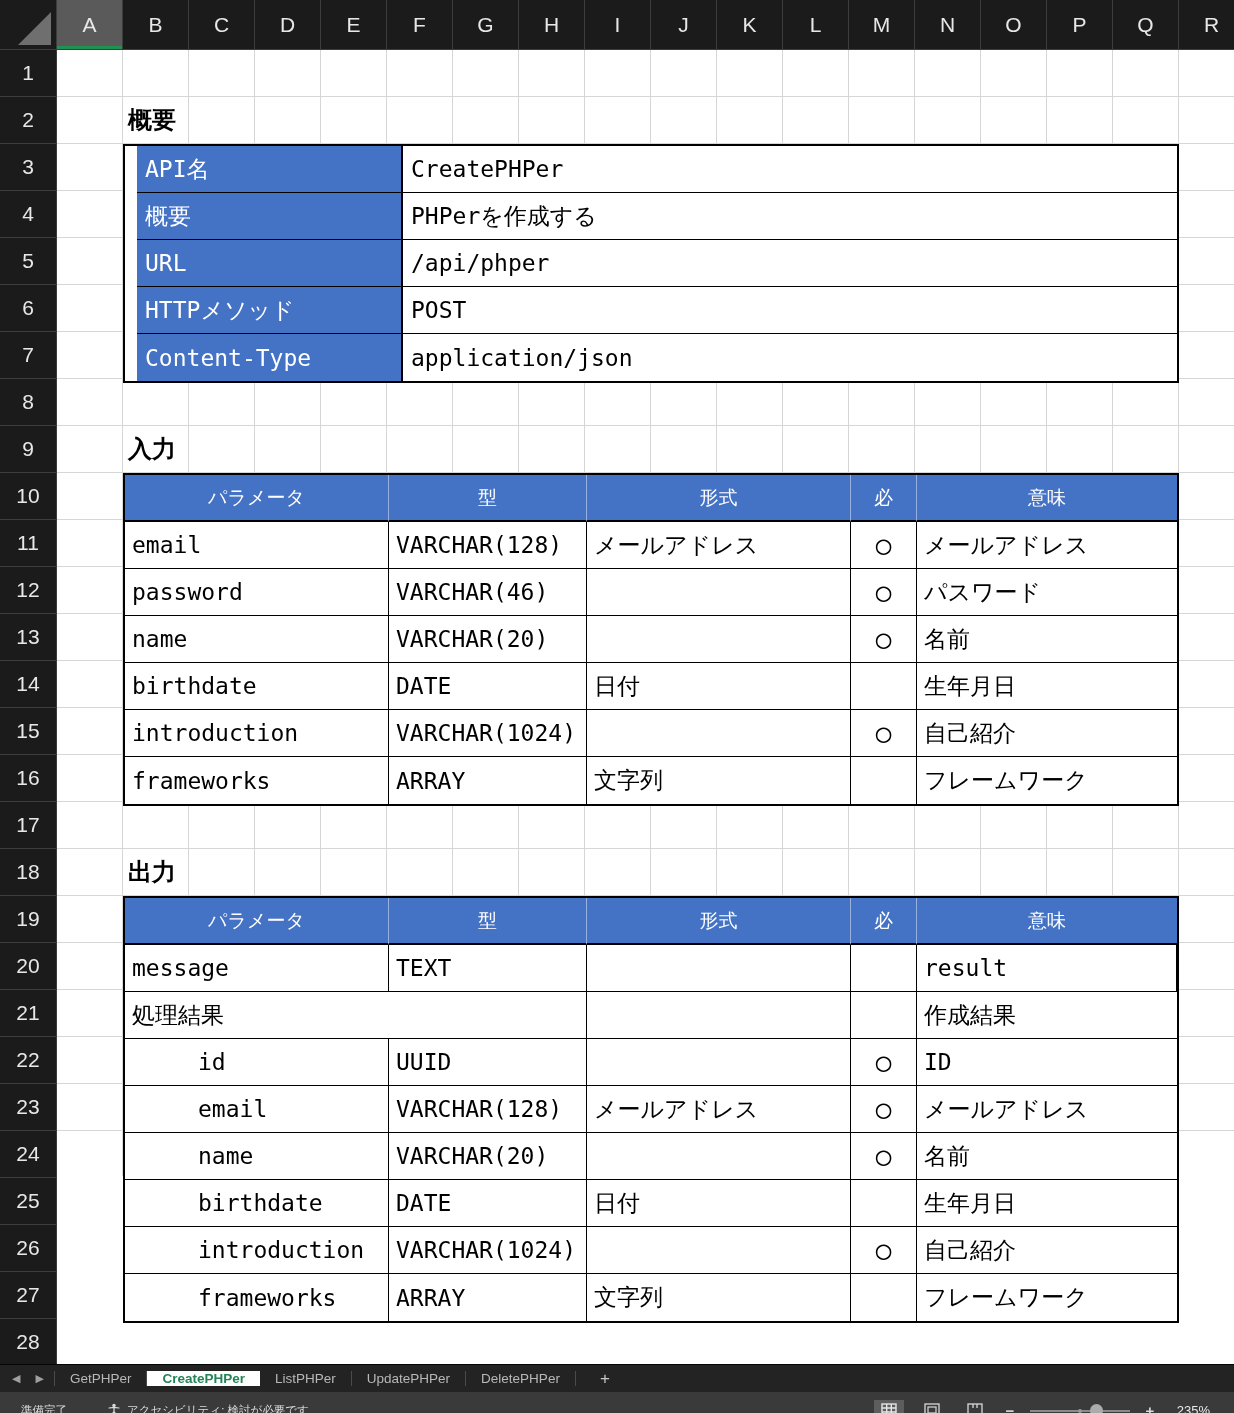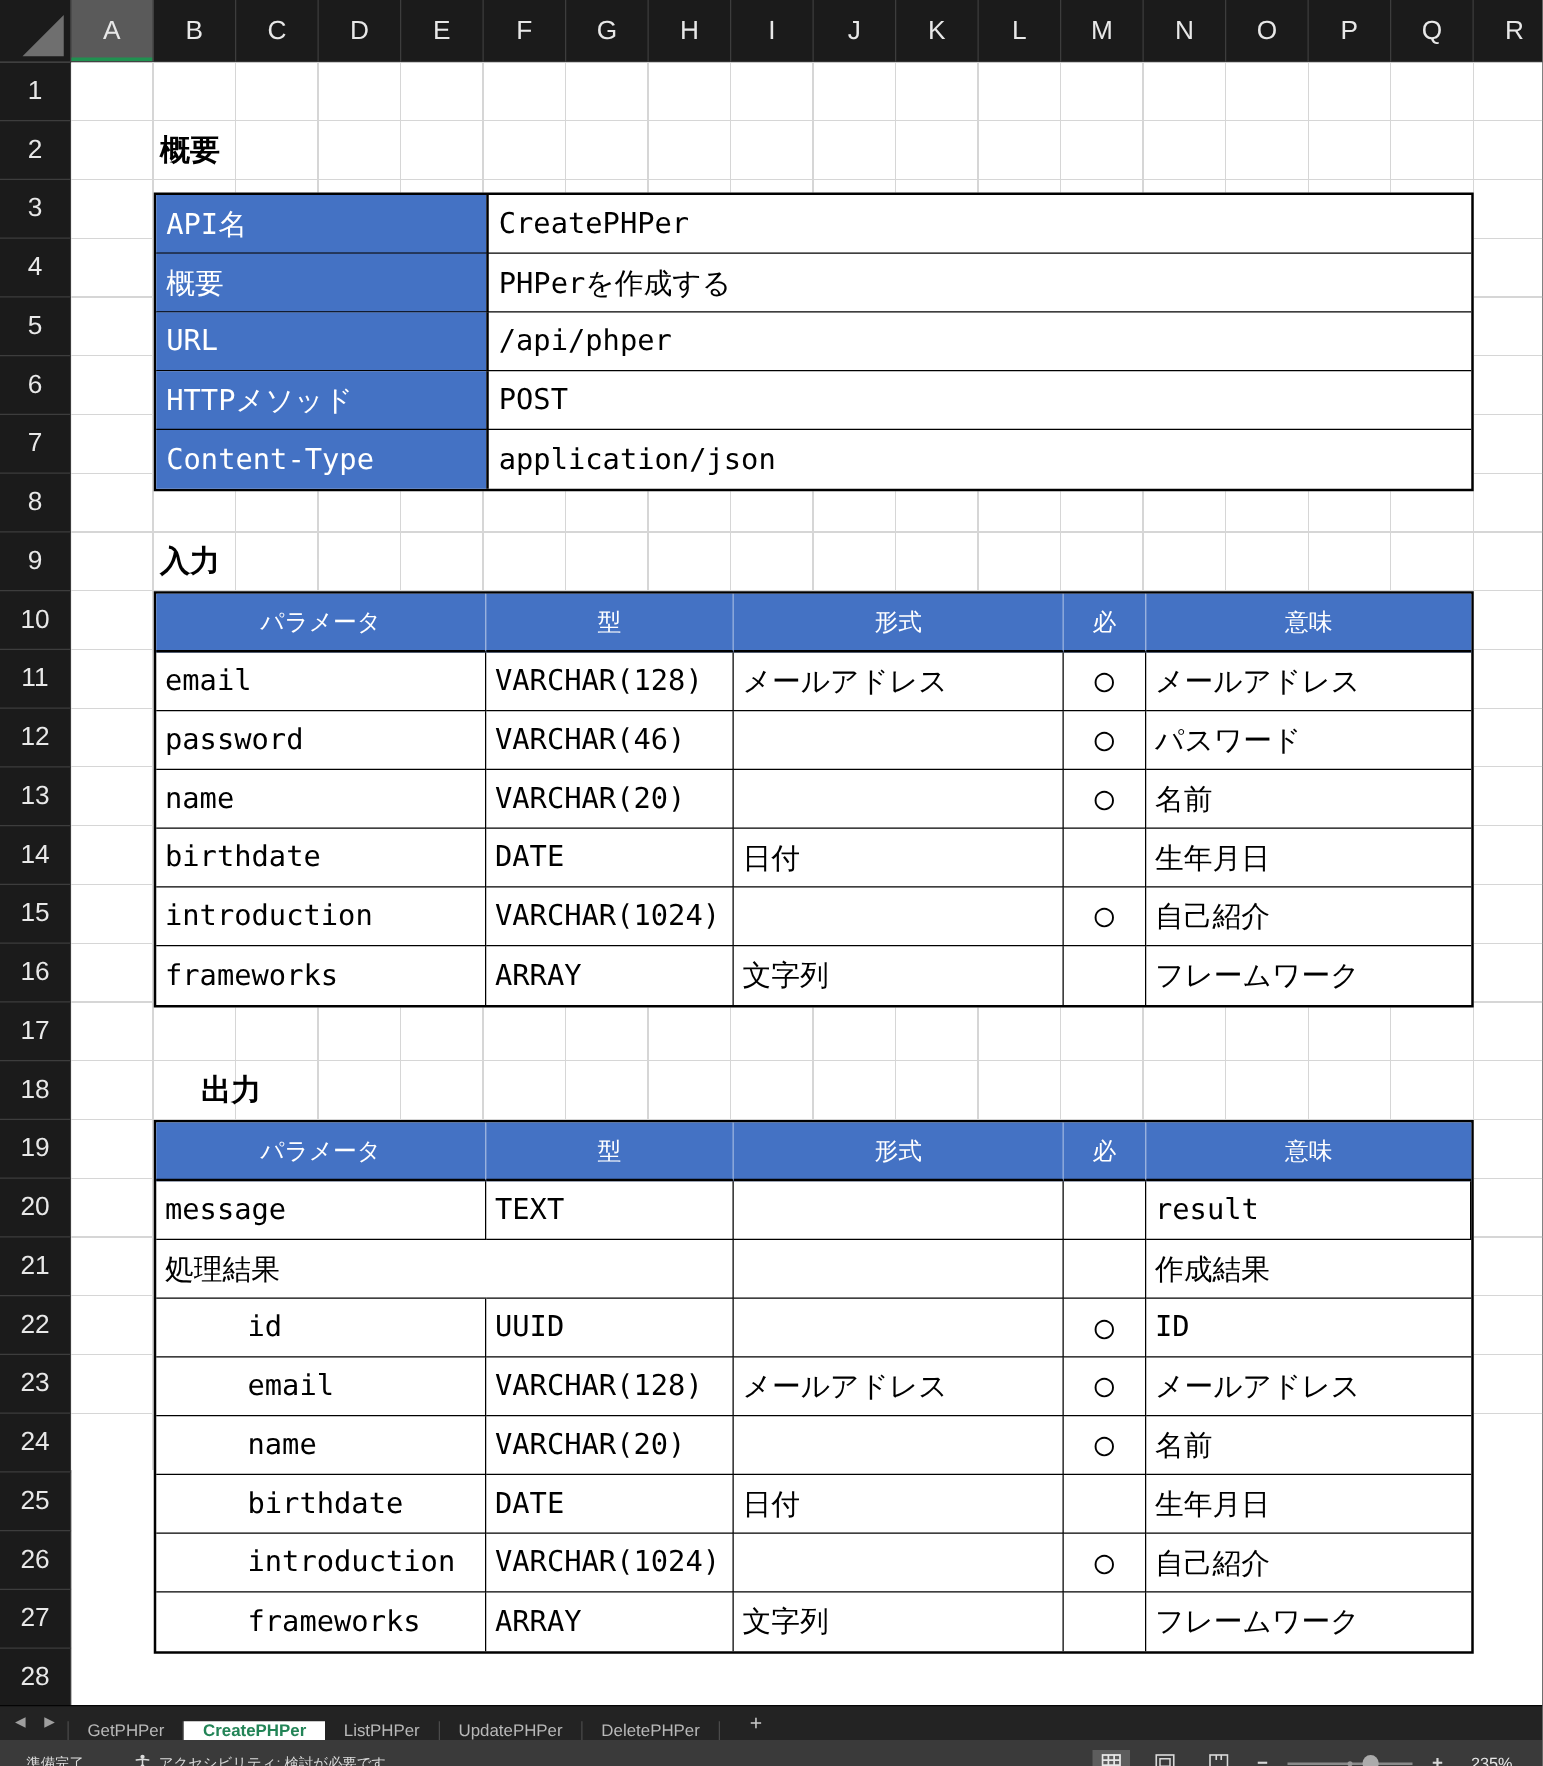--- a/index.html
+++ b/index.html
@@ -43,26 +43,26 @@
     background:#fff;
     background-image:
       repeating-linear-gradient(to right, transparent 0 65px, #d6d6d6 65px 66px),
       repeating-linear-gradient(to bottom, transparent 0 46px, #d6d6d6 46px 47px);
   }
   .sec-title {
     position:absolute; left:66px; height:47px; line-height:46px; padding-left:5px;
     font-weight:bold; font-size:24px; color:#000;
     font-family:"DejaVu Sans Mono","Liberation Mono",monospace;
   }
-  .t1 { top:47px; } .t2 { top:376px; } .t3 { top:799px;margin-left:33px; }
+  .t1 { top:47px; } .t2 { top:376px; } .t3 { top:799px; }
   .tbl {
     position:absolute; left:66px; width:1056px;
     border:2px solid #000; background:#fff; display:grid;
   }
-  .ov { top:104px; grid-template-columns:264px 1fr; grid-auto-rows:47px; }
+  .ov { top:94px; grid-template-columns:264px 1fr; grid-auto-rows:47px;padding-left:12px; }
   .ov .lbl {
     background:var(--blue); color:#fff; font-size:23px; padding-left:8px;
     display:flex; align-items:center; border-bottom:1px solid #000;
     font-family:"DejaVu Sans Mono","Liberation Mono",monospace; white-space:nowrap;
   }
   .ov .val {
     font-size:23px; padding-left:8px; display:flex; align-items:center;
     border-bottom:1px solid #000; border-left:2px solid #000;
     font-family:"DejaVu Sans Mono","Liberation Mono",monospace; white-space:nowrap;
   }
@@ -88,21 +88,21 @@
   .pt .c.pind { padding:0; display:grid; grid-template-columns:66px 1fr; }
   .pt .c.pind .ind { border-right:1px solid #000; }
   .pt .c.pind .nm { display:flex; align-items:center; padding-left:7px; }
   
   .tabbar {
     position:absolute; left:0; top:1364px; width:1234px; height:28px;
     background:#232323; display:flex; align-items:stretch; border-top:1px solid #050505;
   }
   .navs { display:flex; align-items:center; padding:0 10px 0 12px; gap:15px; }
   .nav { color:#9f9f9f; font-size:11px; line-height:1; }
-  .tabs { display:flex; align-items:flex-end; }
+  .tabs { display:flex; align-items:center; }
   .tab {
     padding:0 15px; display:flex; align-items:center; font-size:13.5px;
     color:#b8b8b8; border-right:1px solid #4a4a4a; white-space:nowrap;
   }
   .tab:first-child { border-left:1px solid #4a4a4a; }
   .tab.active { background:#fff; color:var(--tab-green); font-weight:600; border-right:none; }
   .addtab { margin-left:14px; color:#c8c8c8; font-size:17px; display:flex; align-items:center; padding:0 10px; }
   
   .statusbar {
     position:absolute; left:0; top:1392px; width:1234px; height:38px;

